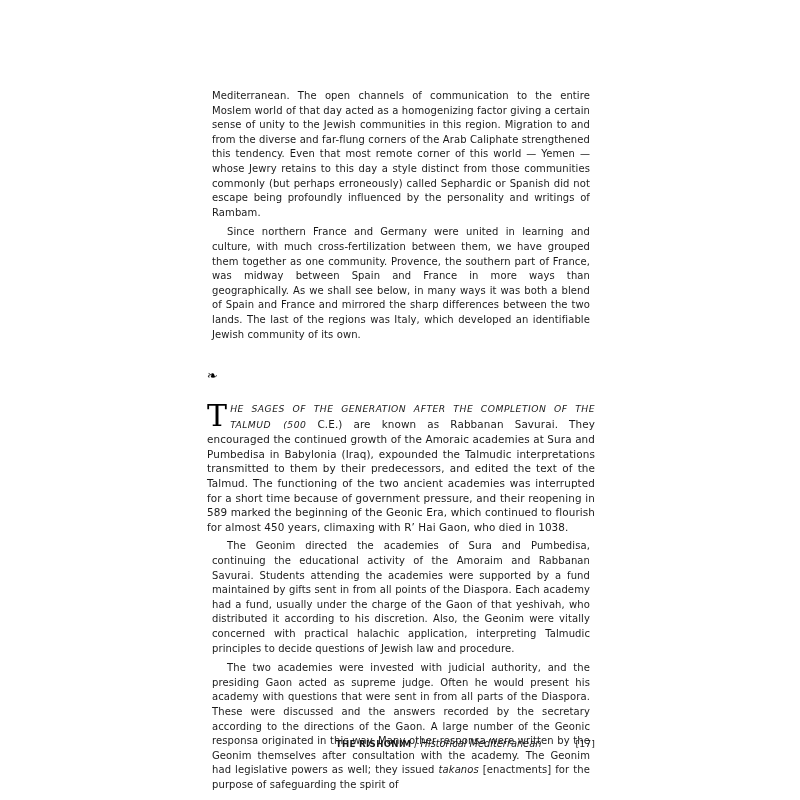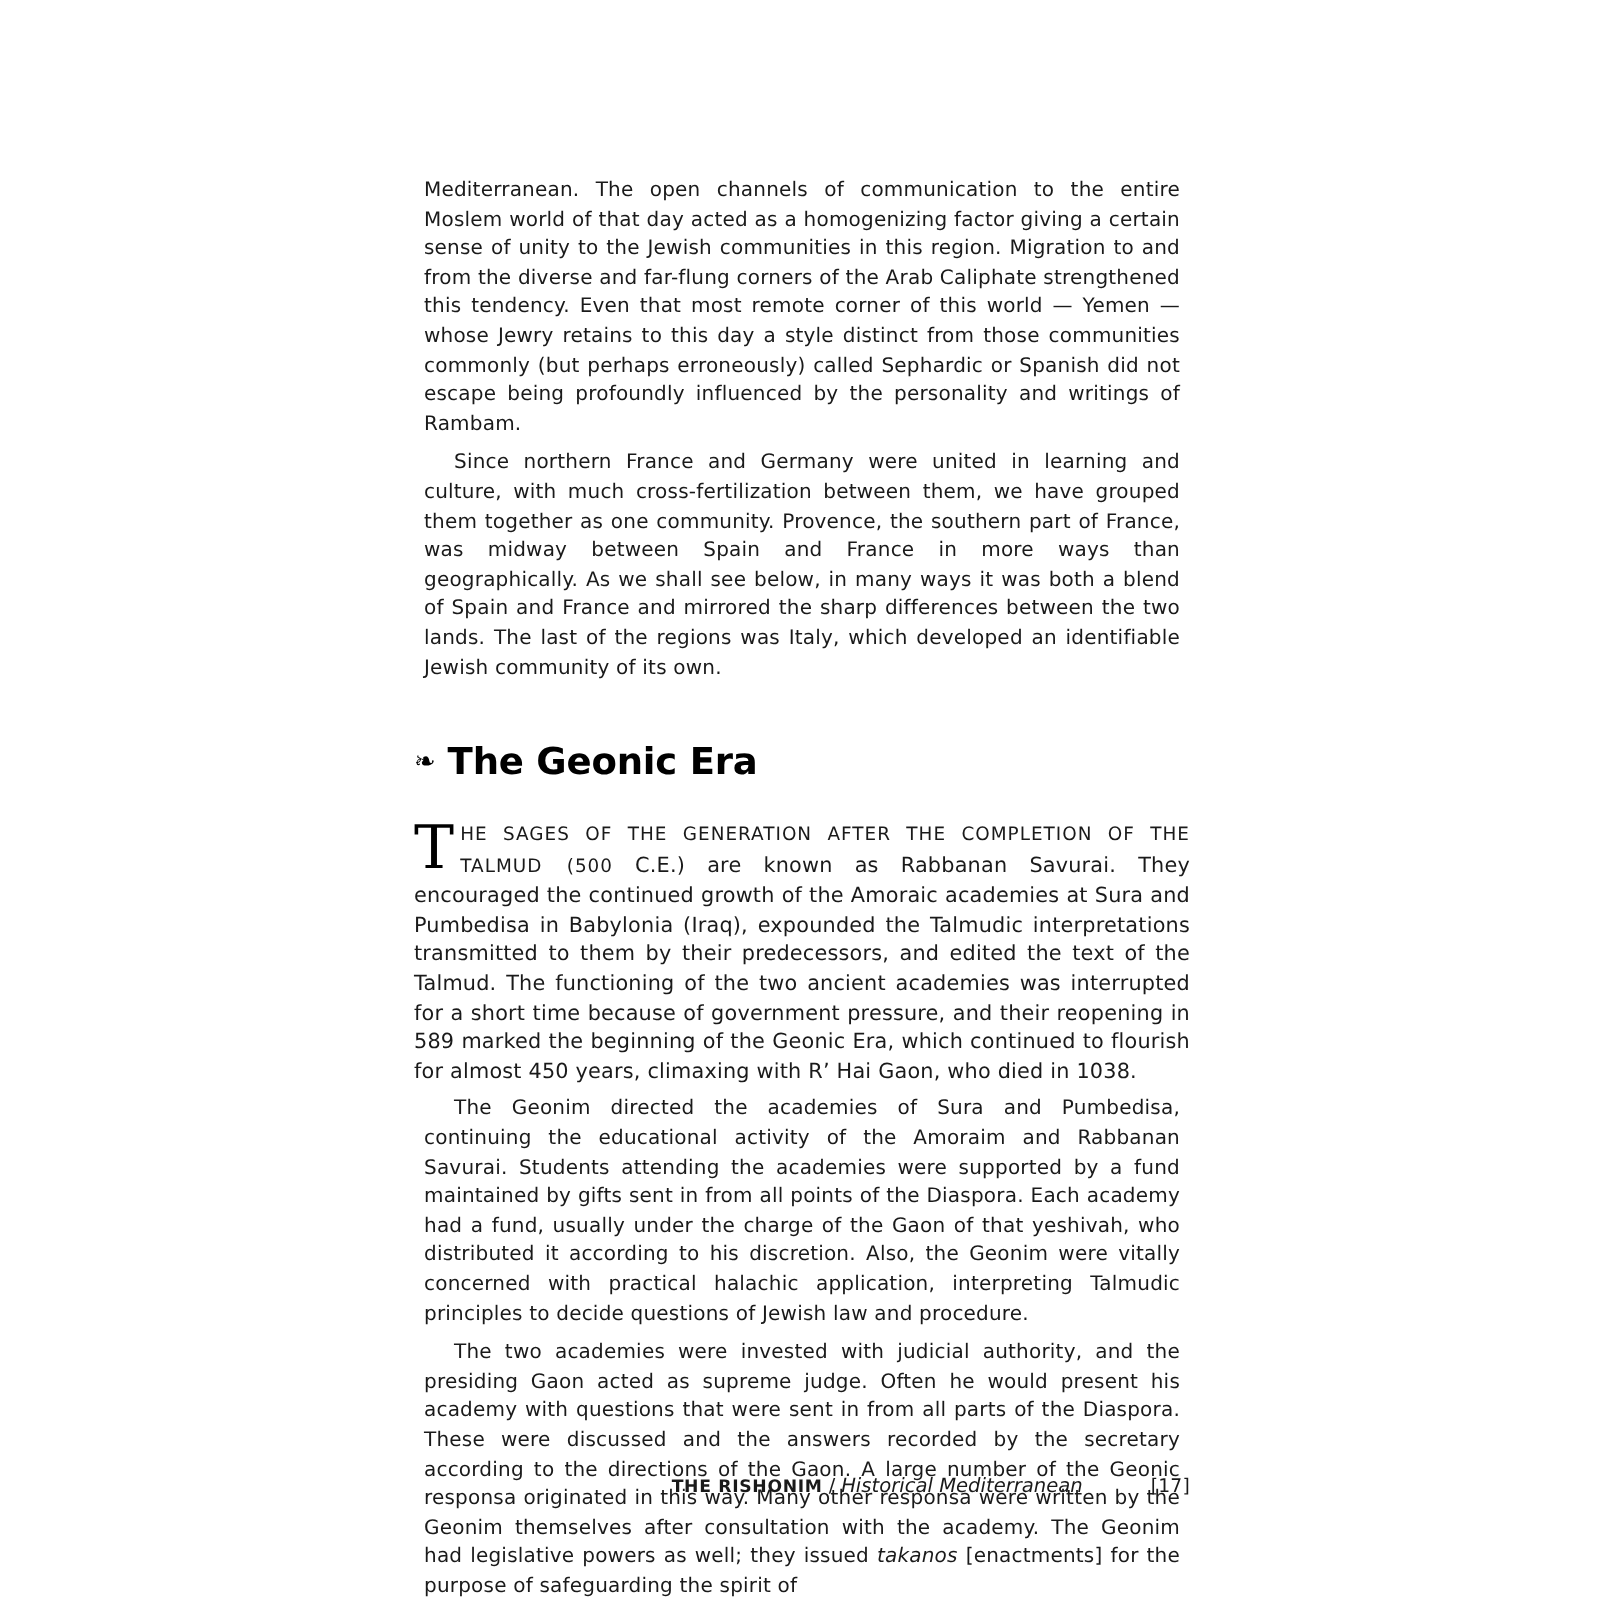--- a/index.html
+++ b/index.html
@@ -93,20 +93,21 @@
     font-size: 30px;
     line-height: 25px;
     padding: 1px 3px 0 0;
     margin-top: 1px;
     color: #000000;
   }
   .smallcaps-lead {
     font-size: 9.2px;
     letter-spacing: 0.055em;
     word-spacing: 0.12em;
+    font-style: italic;
   }
 
   em, .italic {
     font-style: italic;
   }
 
   
   .footer {
     position: absolute;
     left: 207px;
@@ -152,21 +153,20 @@
 
   <div class="text-column">
 
     <p class="body-par">Mediterranean. The open channels of communication to the entire Moslem world of that day acted as a homogenizing factor giving a certain sense of unity to the Jewish communities in this region. Migration to and from the diverse and far-flung corners of the Arab Caliphate strengthened this tendency. Even that most remote corner of this world — Yemen — whose Jewry retains to this day a style distinct from those communities commonly (but perhaps erro­neously) called Sephardic or Spanish did not escape being profoundly influenced by the personality and writings of Rambam.</p>
 
     <p class="body-par indented">Since northern France and Germany were united in learning and culture, with much cross-fertilization between them, we have grouped them together as one community. Provence, the southern part of France, was midway between Spain and France in more ways than geographically. As we shall see below, in many ways it was both a blend of Spain and France and mirrored the sharp differences between the two lands. The last of the regions was Italy, which developed an identifiable Jewish community of its own.</p>
 
     <div class="heading-block">
       <h2 class="section-heading">
         <span class="fleuron">❧</span>
-        <span class="heading-text">The Geonic Era</span>
       </h2>
     </div>
 
     <p class="dropcap-par">
       <span class="dropcap">T</span><span class="smallcaps-lead">HE SAGES OF THE GENERATION AFTER THE COMPLETION OF THE TALMUD (500</span><span> C.E.) are known as Rabbanan Savurai. They encouraged the continued growth of the Amoraic academies at Sura and Pumbedisa in Babylonia (Iraq), expounded the Talmudic interpretations transmitted to them by their prede­cessors, and edited the text of the Talmud. The functioning of the two ancient academies was interrupted for a short time because of government pressure, and their reopening in 589 marked the beginning of the Geonic Era, which continued to flourish for almost 450 years, climaxing with R’ Hai Gaon, who died in 1038.</span>
     </p>
 
     <p class="body-par indented">The Geonim directed the academies of Sura and Pumbedisa, continuing the educational activity of the Amoraim and Rabbanan Savurai. Students attending the academies were supported by a fund maintained by gifts sent in from all points of the Diaspora. Each academy had a fund, usually under the charge of the Gaon of that yeshivah, who distributed it according to his discretion. Also, the Geonim were vitally concerned with practical halachic application, inter­preting Talmudic principles to decide questions of Jewish law and procedure.</p>
 
     <p class="body-par indented">

